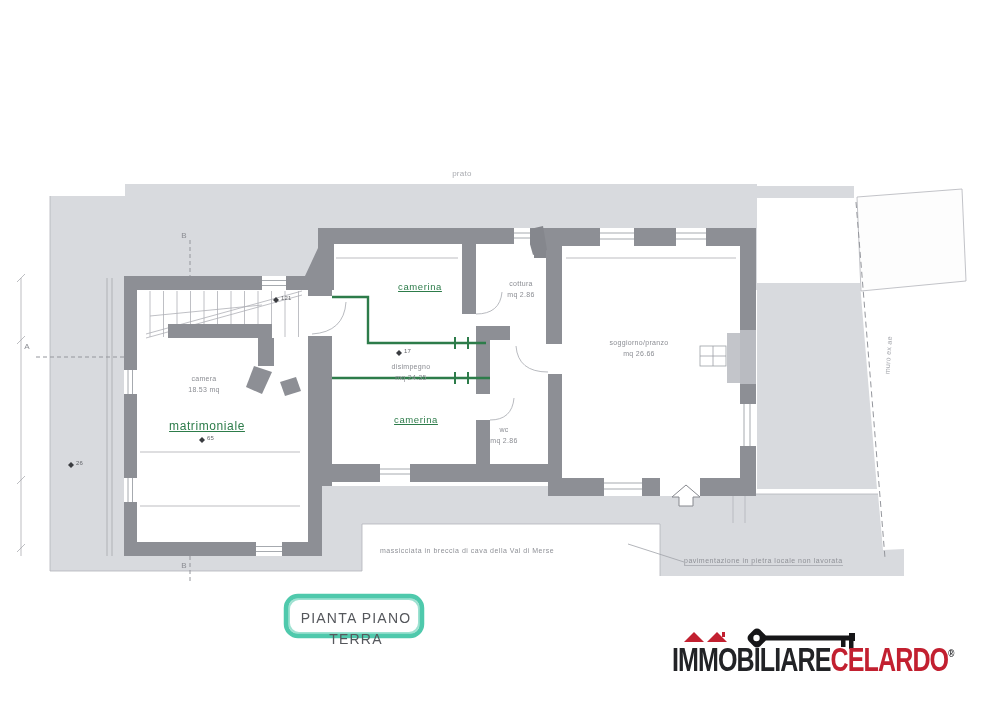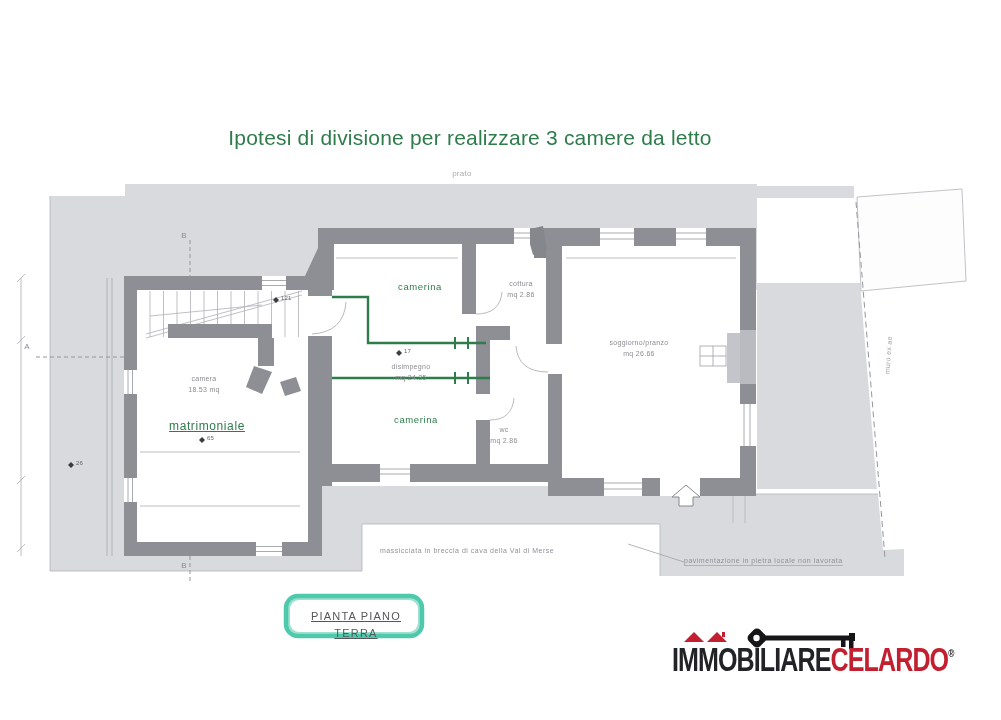--- a/index.html
+++ b/index.html
@@ -5,28 +5,28 @@
   html,body{margin:0;padding:0;background:#ffffff;}
   #page{position:relative;width:1001px;height:720px;background:#ffffff;overflow:hidden;
         font-family:"Liberation Sans",sans-serif;}
   svg{position:absolute;left:0;top:0;}
   .title{position:absolute;left:170px;top:126px;width:600px;text-align:center;
          color:#2d7c4a;font-size:21px;letter-spacing:.2px;}
   .lbl{position:absolute;text-align:center;color:#8b8d93;font-size:7px;line-height:1.5;
        letter-spacing:.3px;}
   .lbl .ln{display:block;}
   .green{color:#2d7c4a;}
-  .big{font-size:9.5px;letter-spacing:.6px;}
+  .big{font-size:9.5px;letter-spacing:.6px;text-decoration:underline;}
   .bigger{font-size:12px;letter-spacing:.6px;text-decoration:underline;}
   .tiny{font-size:6px;letter-spacing:.2px;color:#63656a;}
   .prato{font-size:8px;color:#a9abb0;}
   .muroex{transform:rotate(-86deg);transform-origin:center;color:#a3a5ab;width:70px;}
   .note{letter-spacing:.5px;color:#8f9197;text-align:left;}
   .pav{border-bottom:1px solid #b0b2b8;padding-bottom:1px;}
-  .pianta{font-size:11px;letter-spacing:1.2px;color:#55575c;text-decoration:underline;}
+  .pianta{font-size:14px;letter-spacing:1.2px;color:#55575c;}
   .sec{font-size:8px;color:#8a8c92;}
   .logo-text{position:absolute;left:672px;top:641px;width:320px;white-space:nowrap;
              font-weight:700;font-size:33px;letter-spacing:-1.2px;
              transform:scaleX(.76);transform-origin:left top;}
   .logo-black{color:#222326;}
   .logo-red{color:#c22030;}
   .logo-reg{font-size:11px;vertical-align:14px;color:#222326;letter-spacing:0;}
 </style>
 </head>
 <body>
@@ -171,21 +171,20 @@
     </g>
 
     <path d="M628,544 L684,562" stroke="#a0a2a8" stroke-width="0.8" fill="none"></path>
 
     <g stroke="#4fc9ac" fill="none">
       <rect x="286" y="596" width="136" height="40" rx="12" stroke-width="4.5"></rect>
       <rect x="289" y="599" width="130" height="34" rx="10" stroke-width="2" opacity="0.55"></rect>
     </g>
   </svg>
 
-  <div class="title">Ipotesi di divisione per realizzare 3 camere da letto</div>
 
   <div class="lbl prato" style="left:437px;top:168px;width:50px">prato</div>
 
   <div class="lbl green big" style="left:370px;top:280px;width:100px">
     <span class="ln">camerina</span>
   </div>
 
   <div class="lbl" style="left:493px;top:279px;width:56px">
     <span class="ln">cottura</span>
     <span class="ln">mq 2.86</span>

